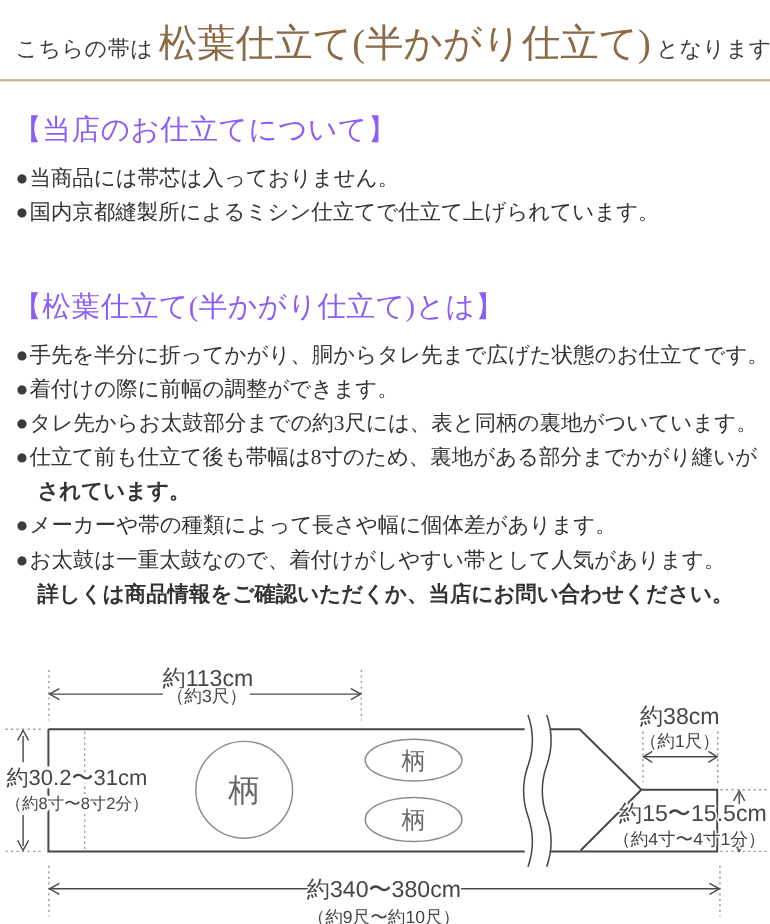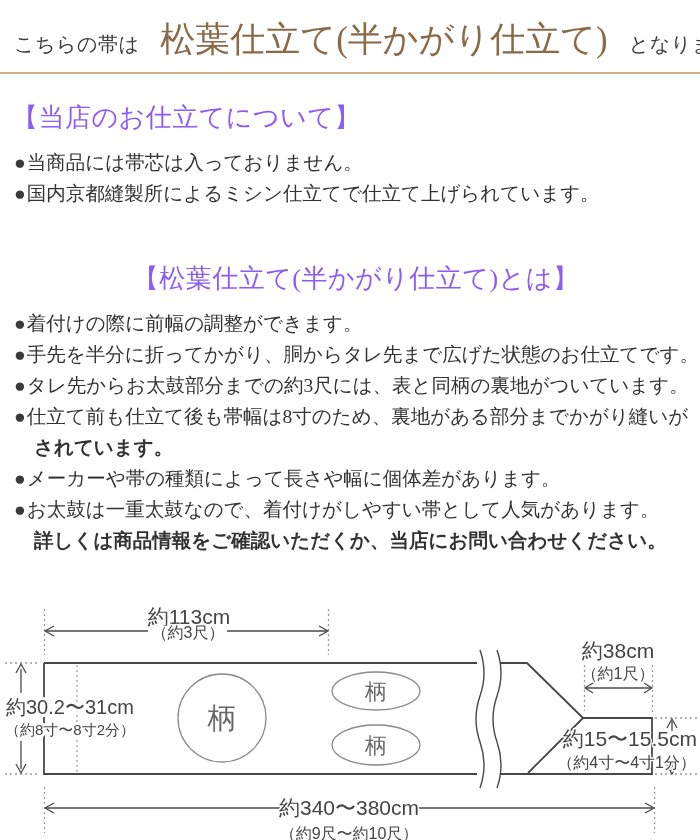--- a/index.html
+++ b/index.html
@@ -12,31 +12,31 @@
     font-family:"Liberation Serif","DejaVu Serif",serif;
     color:#333333;
   }
   
   .header{
     display:flex;align-items:baseline;
     padding:16px 0 0 14px;
     white-space:nowrap;
   }
   .hdr-side{font-size:20px;color:#3c3c3c;letter-spacing:.5px;}
-  .hdr-main{font-size:35px;color:#8a6a47;margin:0 21px;letter-spacing:0;}
+  .hdr-main{font-size:35px;color:#8a6a47;margin:0 5px;letter-spacing:0;}
   .divider{border:none;border-top:2px solid #c9b08a;margin:9px 0 0 0;}
   
   .sec-h{
     margin:28px 0 0 12px;
     font-size:26px;line-height:32px;
     font-weight:normal;
     color:#8b5cf6;
     letter-spacing:.5px;
   }
-  .sec-h2{margin-top:54px;text-align:center;}
+  .sec-h2{margin-top:54px;}
   
   .list{
     margin:13px 0 0 14px;
     font-size:19.5px;line-height:31px;
     color:#333333;
   }
   .line{white-space:nowrap;}
   .line .bullet{color:#3b3b3b;margin-right:1px;}
   .line.cont{padding-left:20px;font-weight:bold;}
   
@@ -61,22 +61,22 @@
   <hr class="divider">
 
   <h2 class="sec-h">【当店のお仕立てについて】</h2>
   <div class="list">
       <div class="line"><span class="bullet">●</span><span>当商品には帯芯は入っておりません。</span></div>
       <div class="line"><span class="bullet">●</span><span>国内京都縫製所によるミシン仕立てで仕立て上げられています。</span></div>
     </div>
 
   <h2 class="sec-h sec-h2">【松葉仕立て(半かがり仕立て)とは】</h2>
   <div class="list">
+      <div class="line"><span class="bullet">●</span><span>手先を半分に折ってかがり、胴からタレ先まで広げた状態のお仕立てです。</span></div>
       <div class="line"><span class="bullet">●</span><span>着付けの際に前幅の調整ができます。</span></div>
-      <div class="line"><span class="bullet">●</span><span>手先を半分に折ってかがり、胴からタレ先まで広げた状態のお仕立てです。</span></div>
       <div class="line"><span class="bullet">●</span><span>タレ先からお太鼓部分までの約3尺には、表と同柄の裏地がついています。</span></div>
       <div class="line"><span class="bullet">●</span><span>仕立て前も仕立て後も帯幅は8寸のため、裏地がある部分までかがり縫いが</span></div>
       <div class="line cont"><span>されています。</span></div>
       <div class="line"><span class="bullet">●</span><span>メーカーや帯の種類によって長さや幅に個体差があります。</span></div>
       <div class="line"><span class="bullet">●</span><span>お太鼓は一重太鼓なので、着付けがしやすい帯として人気があります。</span></div>
       <div class="line cont"><span>詳しくは商品情報をご確認いただくか、当店にお問い合わせください。</span></div>
     </div>
 
   <svg class="diagram" width="700" height="260" viewBox="0 0 700 260" xmlns="http://www.w3.org/2000/svg">
 

